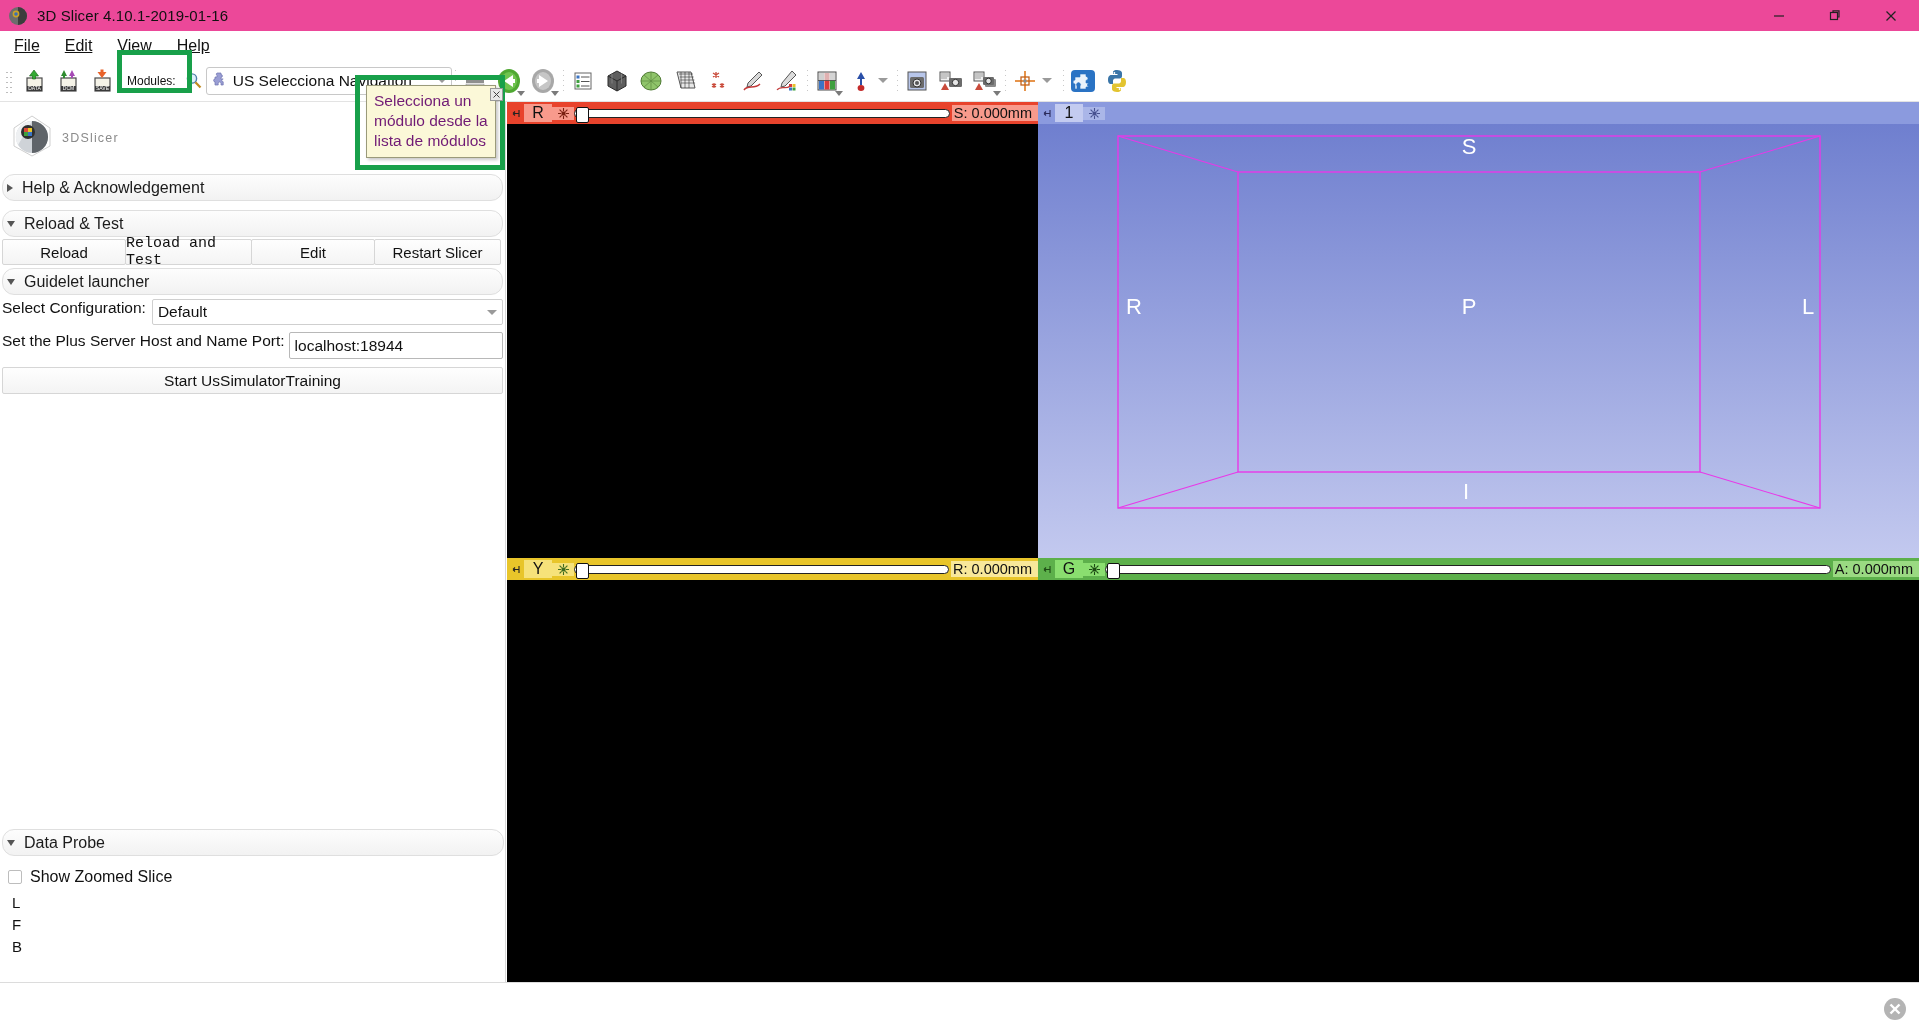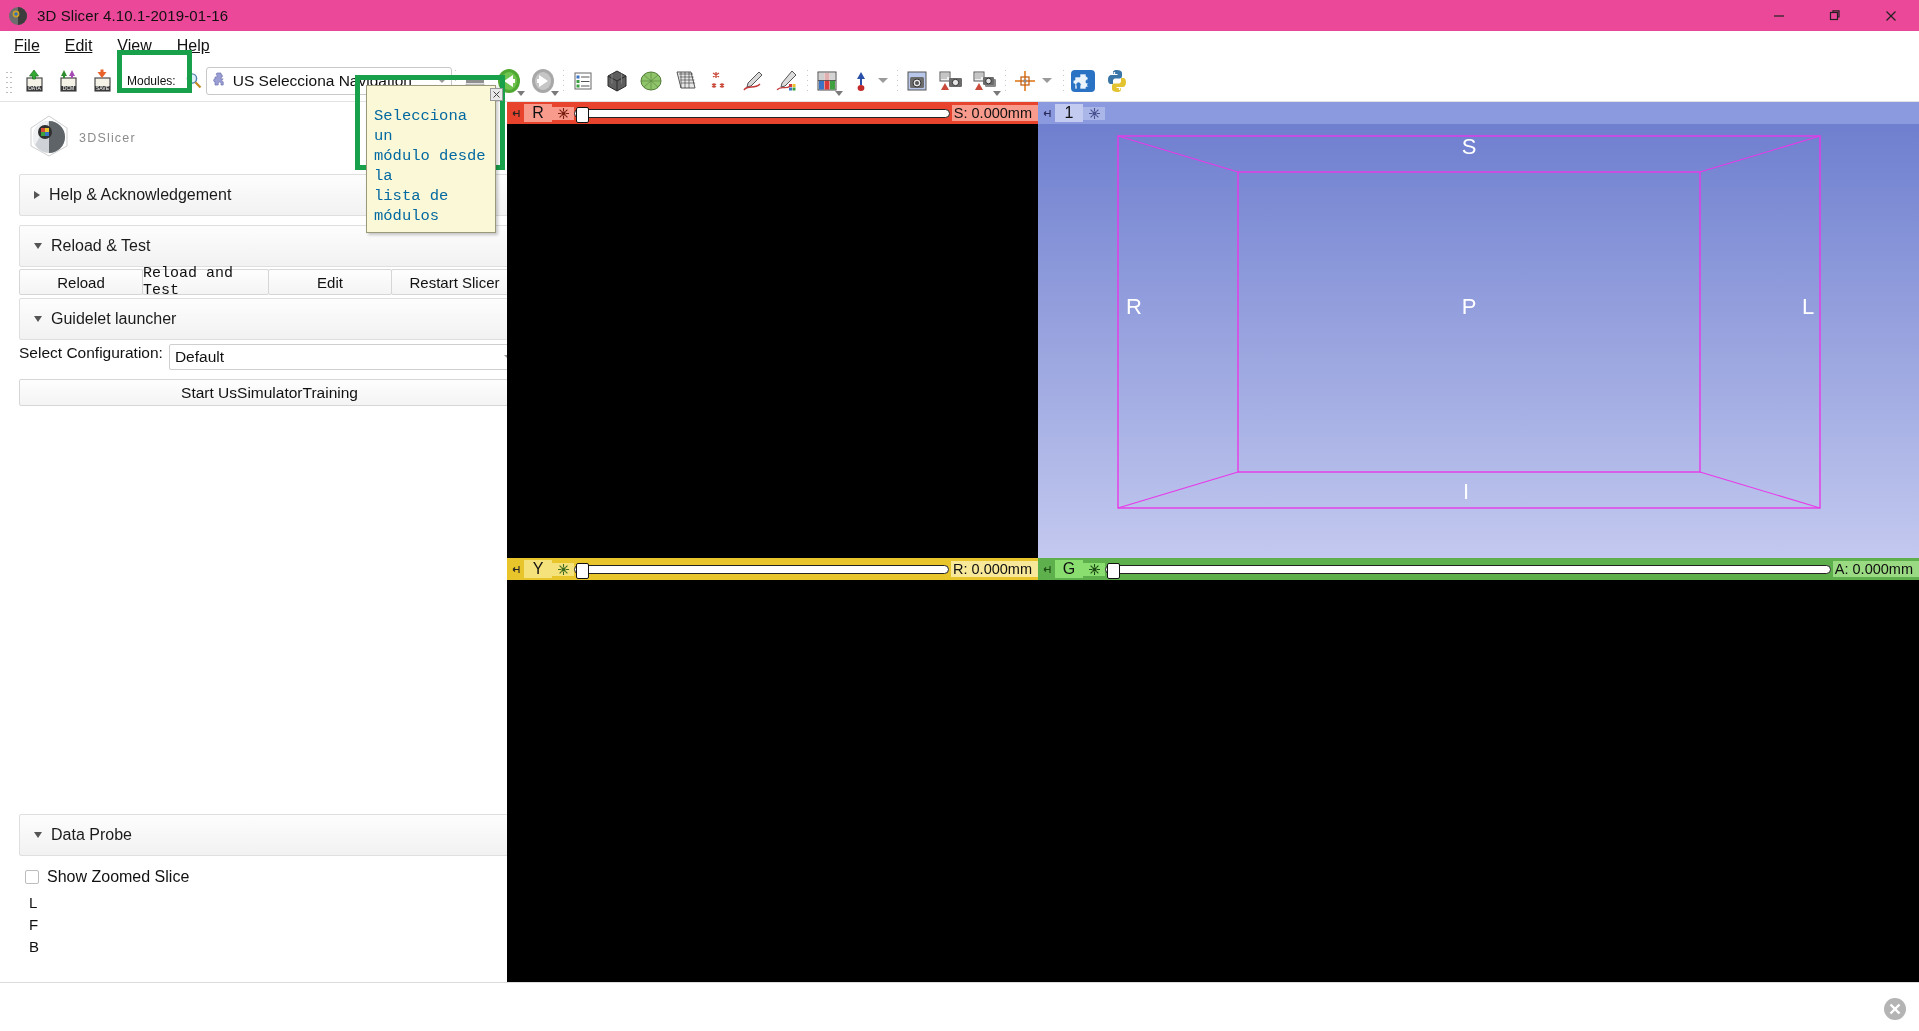--- a/index.html
+++ b/index.html
@@ -60,30 +60,30 @@
   .mod-combo .mc-text { font-size:15.5px; color:#111; white-space:nowrap; overflow:hidden; flex:1 1 auto;}
   .caret-dn { width:0;height:0;border-left:5px solid transparent;border-right:5px solid transparent;border-top:5px solid #9a9a9a; }
   .tsep { width:2px; height:26px; background:transparent; margin:0 2px; flex:0 0 2px;
           background-image:radial-gradient(circle,#c9c9c9 1px,transparent 1.1px); background-size:4px 5px; }
   .withcaret { position:relative; }
   .withcaret .cc { position:absolute; right:1px; bottom:2px;
     width:0;height:0;border-left:4px solid transparent;border-right:4px solid transparent;border-top:5px solid #7a7a7a; }
 
   
   .leftpanel {
-    position:absolute; left:17px; top:102px; width:506px; height:880px;
+    position:absolute; left:0; top:102px; width:506px; height:880px;
     background:#fff; border-right:1px solid #d8d8d8; overflow:hidden;
   }
   .logo-row { height:72px; display:flex; align-items:center; padding-left:8px; }
   .logo-text { font-size:12.5px; color:#8b8b8b; letter-spacing:1.2px; margin-left:6px; }
 
   .collapse-bar {
-    margin:0 2px; height:42px; display:flex; align-items:center;
+    margin:0 2px; height:27px; display:flex; align-items:center;
     background:linear-gradient(#fdfdfd,#f2f2f2);
-    border:1px solid #dfdfdf; border-radius:2px; padding-left:14px;
+    border:1px solid #dfdfdf; border-radius:12px; padding-left:4px;
   }
   .arrow-right { width:0;height:0;border-top:4.5px solid transparent;border-bottom:4.5px solid transparent;border-left:6px solid #555; margin-right:9px; }
   .arrow-down { width:0;height:0;border-left:4.5px solid transparent;border-right:4.5px solid transparent;border-top:6px solid #555; margin-right:9px; }
   .cb-title { font-size:16px; color:#1b1b1b; }
 
   .gapbar { height:9px; }
 
   .btn-row { display:flex; margin:2px 2px 0 2px; }
   .pbtn {
     height:26px; border:1px solid #d6d6d6; background:linear-gradient(#fefefe,#f4f4f4);
@@ -149,23 +149,22 @@
   .hdr-3d .vcfg { background:#aab6e8; }
   .view3d-canvas {
     position:absolute; left:0; top:22px; width:100%; bottom:0;
     background:linear-gradient(#6f7fcf,#c3c9ef);
   }
 
   
   .hl { position:absolute; border:5px solid #18a04a; box-sizing:border-box; }
   .tooltip {
     position:absolute; background:#fbf8d8; border:1px solid #9a9a7a;
-    font-size:15.5px; color:#0369a1; line-height:20px; padding:20px 7px 6px 7px;
+    font-size:15.5px; color:#701a75; line-height:20px; padding:5px 7px 6px 7px;
     box-shadow:2px 2px 3px rgba(0,0,0,.22);
-    font-family:Liberation Mono, monospace;
   }
   .tt-close {
     position:absolute; right:-10px; top:-5px; width:13px; height:13px;
     background:#e9e9e9; border:1px solid #999; color:#333; font-size:10px;
     display:flex; align-items:center; justify-content:center;
   }
 
   
   .statusbar {
     position:absolute; left:0; bottom:0; width:1919px; height:49px;
@@ -476,20 +475,26 @@
     </div>
 
     <div class="field-row">
       <span class="field-lbl">Select Configuration:</span>
       <span class="combo-in">
         <span class="ci-text">Default</span>
         <span class="caret-dn"></span>
       </span>
     </div>
 
+    <div class="field-row">
+      <span class="field-lbl">Set the Plus Server Host and Name Port:</span>
+      <span class="text-in">
+        <span class="ti-text">localhost:18944</span>
+      </span>
+    </div>
 
     <div class="wide-btn">Start UsSimulatorTraining</div>
 
     <div class="probe-zone">
       <div class="collapse-bar">
         <span class="arrow-down"></span>
         <span class="cb-title">Data Probe</span>
       </div>
       <div class="chk-row">
         <span class="chk"></span>

